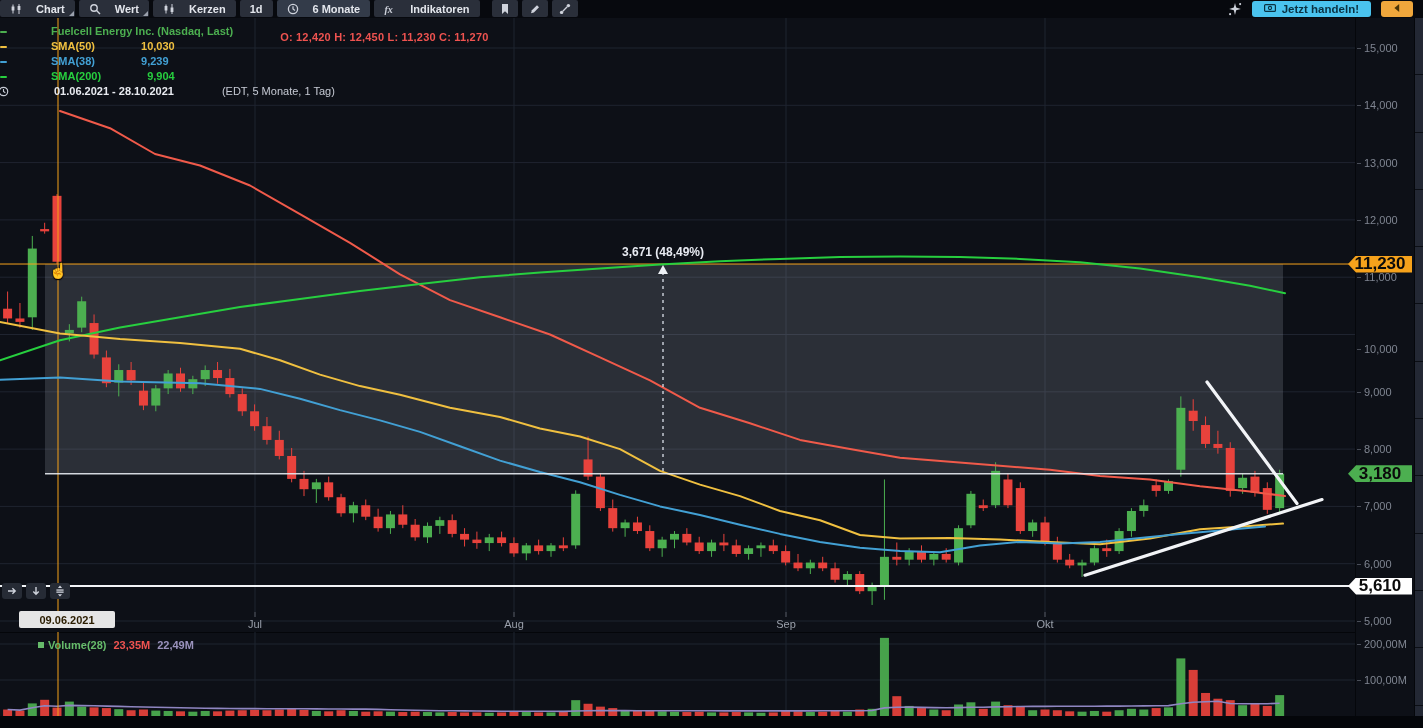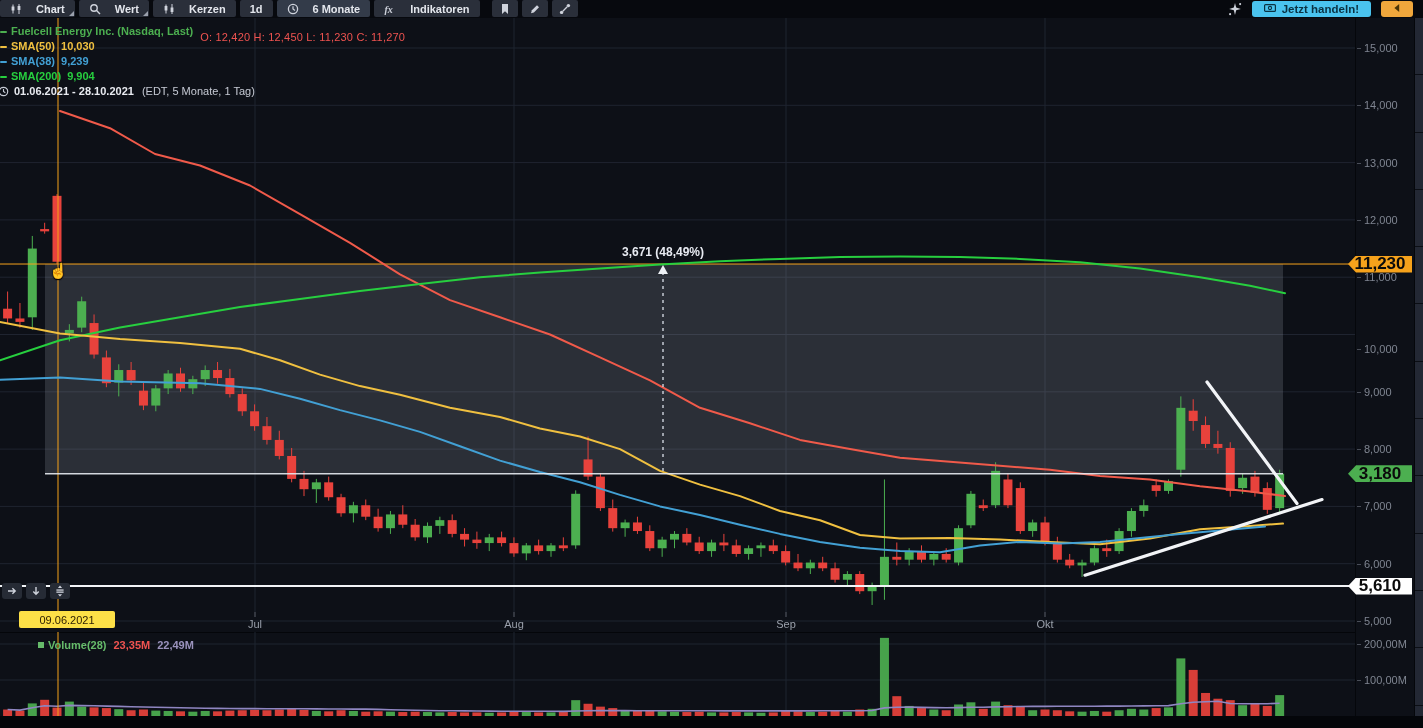--- a/index.html
+++ b/index.html
@@ -23,24 +23,24 @@
            height:17px;border-radius:2px;}
   .tb-right{margin-left:auto;display:flex;align-items:center;gap:10px;padding-right:10px;}
   .magic{display:flex;align-items:center;}
   .trade-btn{display:flex;align-items:center;gap:6px;background:#4ac3ee;color:#0a3242;
              font-size:11.5px;font-weight:700;height:16px;padding:0 12px;border-radius:3px;justify-content:space-between;}
   .collapse-btn{display:flex;align-items:center;justify-content:center;background:#f0a73c;
              width:32px;height:16px;border-radius:3px;}
 
   
   .legend{position:absolute;left:0;top:24px;z-index:30;font-size:11px;line-height:15px;}
-  .lg-row{display:flex;align-items:center;height:15px;white-space:nowrap;}
+  .lg-row{display:flex;align-items:center;height:15px;white-space:nowrap;gap:40px;}
   .lg-mark{width:7px;height:2px;margin-right:4px;border-radius:1px;flex:0 0 auto;}
   .lg-sym{color:#4caf50;font-weight:600;}
-  .lg-ohlc{color:#ef5350;font-weight:400;margin-left:7px;letter-spacing:.2px;margin-top:11px;}
+  .lg-ohlc{color:#ef5350;font-weight:700;margin-left:7px;letter-spacing:.2px;margin-top:11px;}
   .lg-ind{font-weight:700;}
   .lg-val{margin-left:6px;font-weight:700;}
   .lg-range{color:#e8eaf0;font-weight:700;}
   .lg-range-sfx{color:#c6cad4;font-weight:400;margin-left:8px;}
   .clock-mini{margin-right:5px;margin-left:-2px;display:flex;align-items:center;}
 
   
   #main-chart{position:absolute;left:0;top:18px;z-index:5;}
   #volume-chart{position:absolute;left:0;top:632px;z-index:5;}
   .bottom-strip{position:absolute;left:0;top:716px;width:1423px;height:12px;background:#04060a;z-index:6;}
@@ -51,22 +51,22 @@
   .vol-mark{width:6px;height:6px;background:#66bb6a;margin-right:4px;}
   .vol-name{color:#66bb6a;}
   .vol-v1{color:#ef5350;margin-left:7px;}
   .vol-v2{color:#9b93bd;margin-left:7px;}
 
   
   .measure-label{position:absolute;top:245px;transform:translateX(-50%);color:#e8ebf2;
                  font-size:12px;font-weight:600;z-index:25;white-space:nowrap;}
 
   
-  .date-tag{position:absolute;top:611px;height:17px;background:#fde047;border-radius:2px;
-            color:#2b1d00;font-size:11px;font-weight:400;display:flex;align-items:center;
+  .date-tag{position:absolute;top:611px;height:17px;background:#e5e5e5;border-radius:2px;
+            color:#2b1d00;font-size:11px;font-weight:700;display:flex;align-items:center;
             justify-content:center;padding:0 9px;z-index:26;}
 
   
   .cursor-hand{position:absolute;left:49px;top:262px;font-size:15px;color:#fff;z-index:45;
                text-shadow:0 0 2px #000,0 1px 1px #000;}
 
   
   .price-axis{position:absolute;left:1355px;top:18px;width:59px;height:698px;background:#0d1017;
               border-left:1px solid #05070b;z-index:20;}
   .ax-label{position:absolute;left:8px;color:#7f8591;font-size:11px;line-height:14px;}

